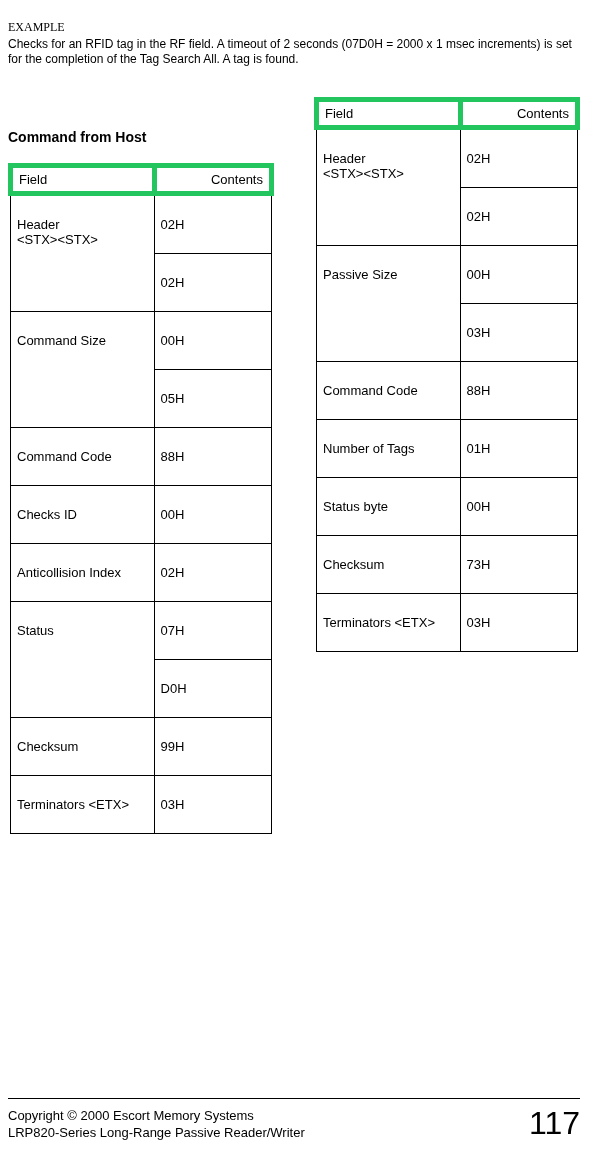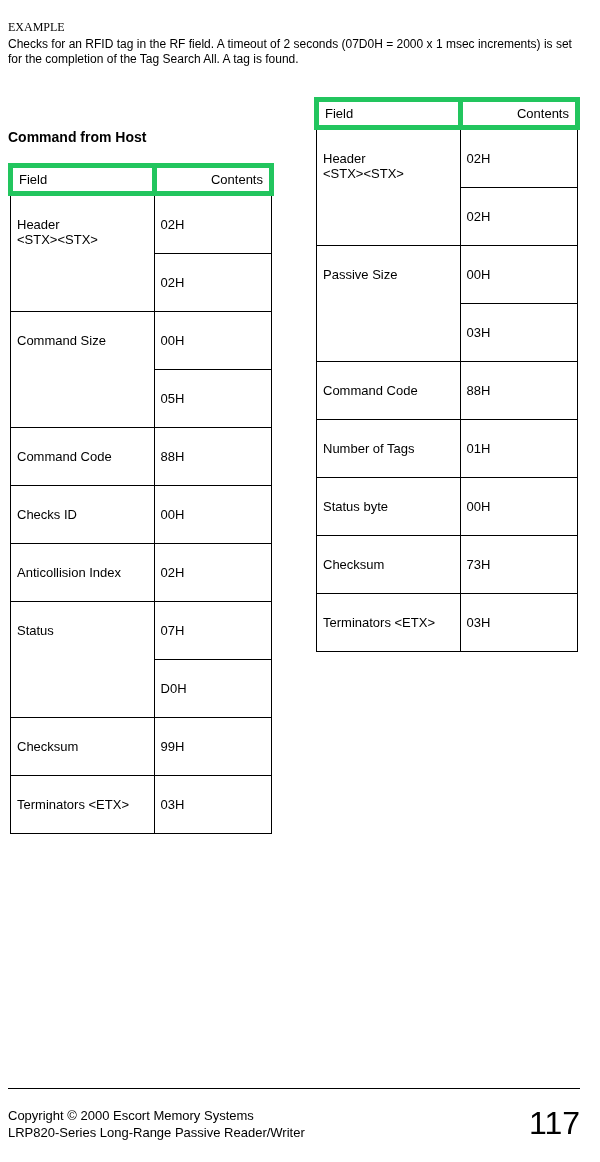--- a/index.html
+++ b/index.html
@@ -66,21 +66,21 @@
     .contents-col {
       width: 45%;
       text-align: right;
     }
     .footer {
       position: absolute;
       bottom: 20px;
       left: 8px;
       right: 20px;
       border-top: 1px solid #000;
-      padding-top: 16px;
+      padding-top: 6px;
       display: flex;
       justify-content: space-between;
       align-items: flex-end;
     }
     .footer-left {
       font-size: 13px;
       line-height: 1.3;
       font-family: Arial, Helvetica, sans-serif;
     }
     .footer-right {

